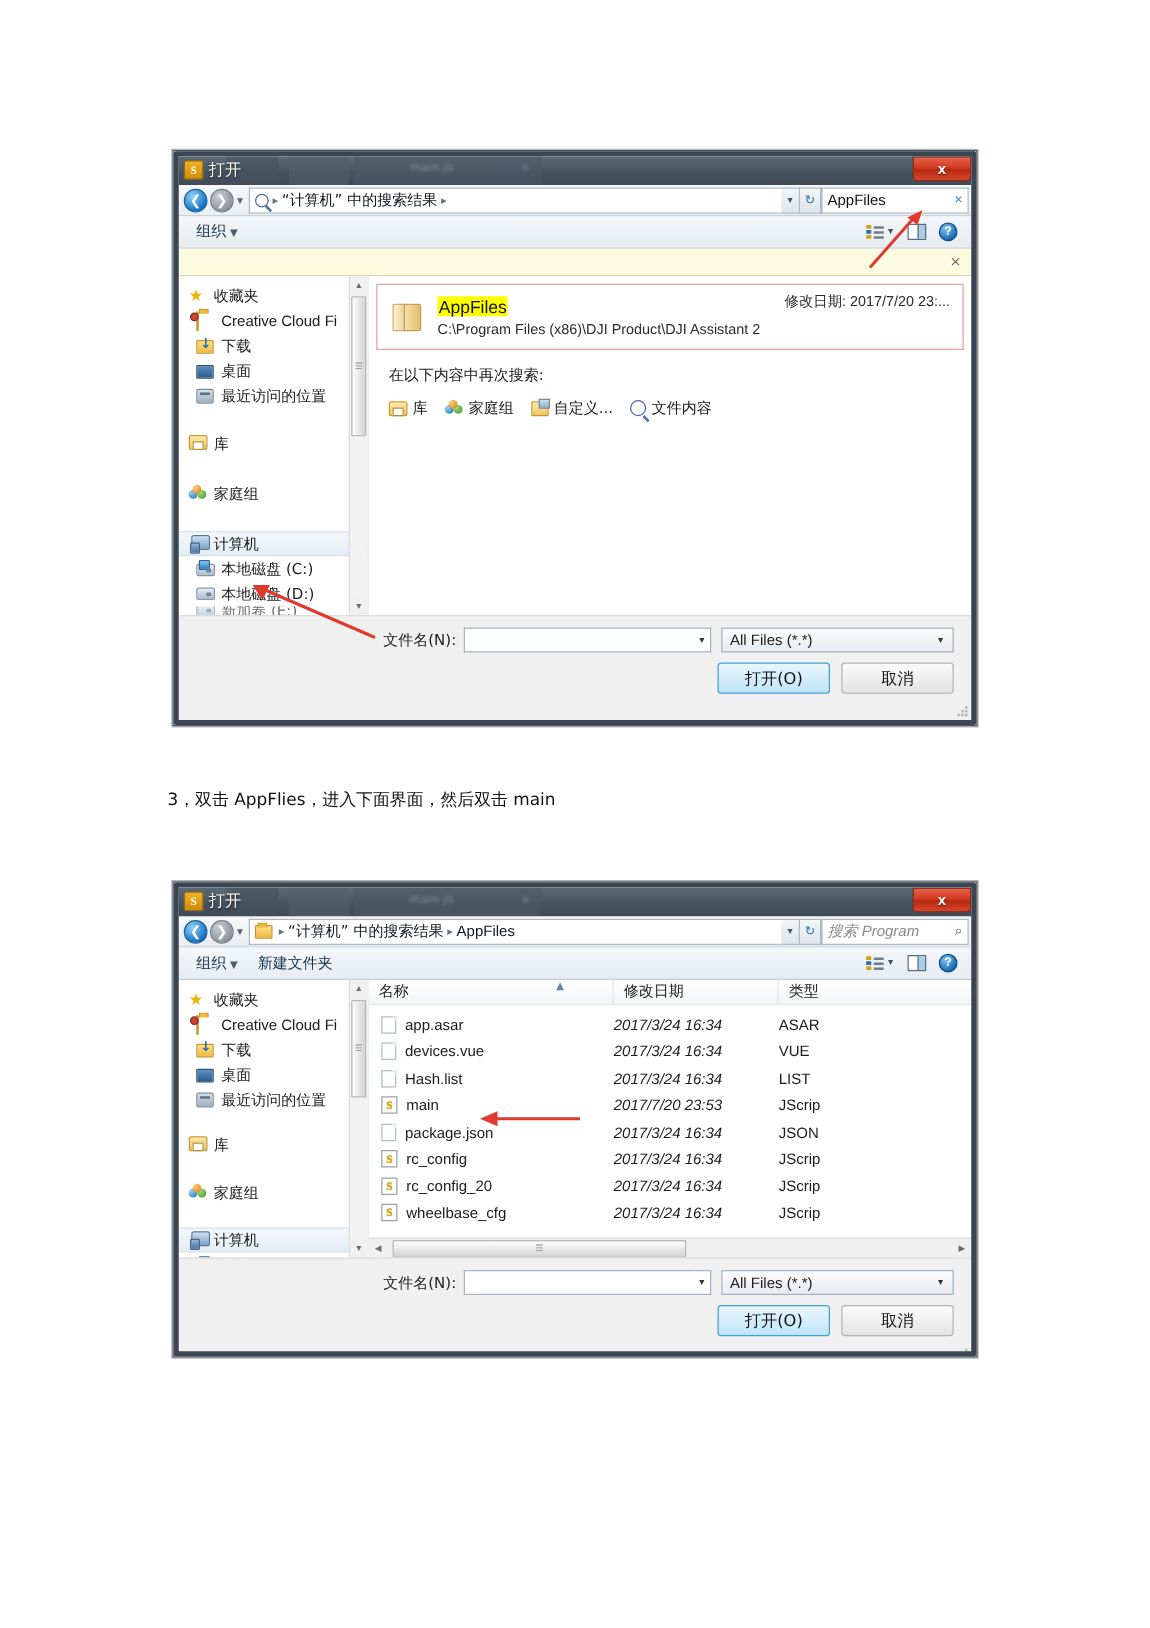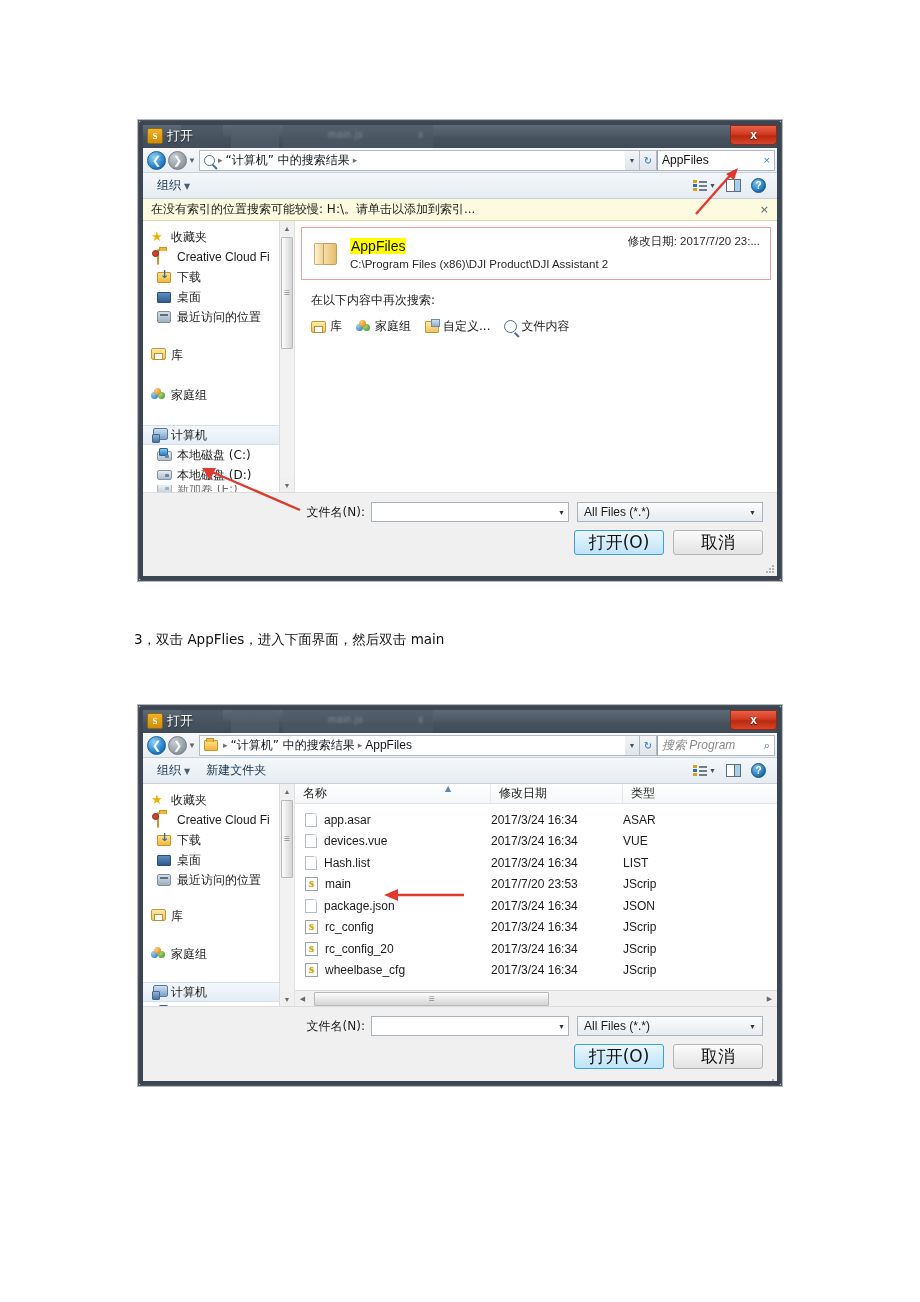--- a/index.html
+++ b/index.html
@@ -298,21 +298,21 @@
     font-size:12px; color:#222; position:relative;
     font-family:"DejaVu Sans", sans-serif;
   }
   .colhead .c { padding-left:8px; border-right:1px solid #e3e8ec; height:100%;
     display:flex; align-items:center; }
   .colhead .sortmark { position:absolute; top:0px; font-size:8px; color:#5b87b5; }
 
   .filerow { height:21.5px; display:flex; align-items:center;
     font-size:12px; color:#1b1b1b; font-family:"Liberation Sans", sans-serif; }
   .filerow .cn { display:flex; align-items:center; gap:7px; padding-left:10px; }
-  .filerow .cd { color:#1b1b1b; }
+  .filerow .cd { color:#1b1b1b;font-style:italic; }
   .filerow .ct { color:#1b1b1b; }
   .ico-file { width:12px; height:14px; background:#fff; border:1px solid #b5bcc2;
     position:relative; flex:0 0 12px; }
   .ico-file::after { content:""; position:absolute; right:-1px; top:-1px;
     border-left:4px solid transparent; border-top:4px solid #e7eaed; }
   .ico-js { width:13px; height:14px; background:#fff; border:1px solid #9aa2a9;
     position:relative; flex:0 0 13px; display:flex; align-items:center; justify-content:center;}
   .ico-js::before { content:"S"; color:#d9b300; font-size:9px; font-weight:bold;
     font-family:"Liberation Serif", serif; text-shadow:0 0 1px #806a00; }
 
@@ -336,21 +336,21 @@
   .fn-caret { width:14px; height:20px; background:#fff; border:1px solid #a9b3bd;
     border-left:none; display:flex;align-items:center;justify-content:center;
     font-size:7px; color:#333; }
   .ft-combo { width:186px; height:20px; margin-left:8px;
     background:linear-gradient(to bottom,#fbfcfd,#e7ebef);
     border:1px solid #a9b3bd; display:flex; align-items:center;
     padding:0 6px; font-size:12px; color:#1b1b1b;
     font-family:"Liberation Sans", sans-serif;}
   .ft-combo .cc { margin-left:auto; font-size:7px; color:#333; }
   .btn-row { display:flex; justify-content:flex-end; gap:9px; padding:8px 14px 10px 0; }
-  .btn { width:90px; height:25px; font-size:17px;
+  .btn { width:90px; height:25px; font-size:13px;
     display:flex; align-items:center; justify-content:center;
     font-family:"DejaVu Sans", sans-serif; color:#111; }
   .btn.primary { background:linear-gradient(to bottom,#eaf6fd,#bfe4f8);
     border:1px solid #3c9fd6; border-radius:3px; }
   .btn.normal { background:linear-gradient(to bottom,#fbfbfb,#e3e3e3);
     border:1px solid #b4b4b4; border-radius:3px; }
   .grip { position:absolute; right:3px; bottom:2px; width:10px; height:10px; }
   .grip i { position:absolute; width:2px;height:2px;background:#b0b5ba; }
 
   
@@ -416,21 +416,20 @@
       </div>
       <div class="tb-btn">
         <span class="icon-pane"></span>
       </div>
       <div class="tb-btn">
         <span class="icon-help">?</span>
       </div>
     </div>
 
     <div class="notifybar">
-      <span>在没有索引的位置搜索可能较慢: H:\。请单击以添加到索引...</span>
       <span class="nx">×</span>
     </div>
 
     <div class="body-split" style="height:271px;">
 
       <div class="nav-pane">
         <div class="nav-list">
           <div class="nav-row head">
             <span class="nav-ico"><span class="ico-star">★</span></span>
             <span>收藏夹</span>

